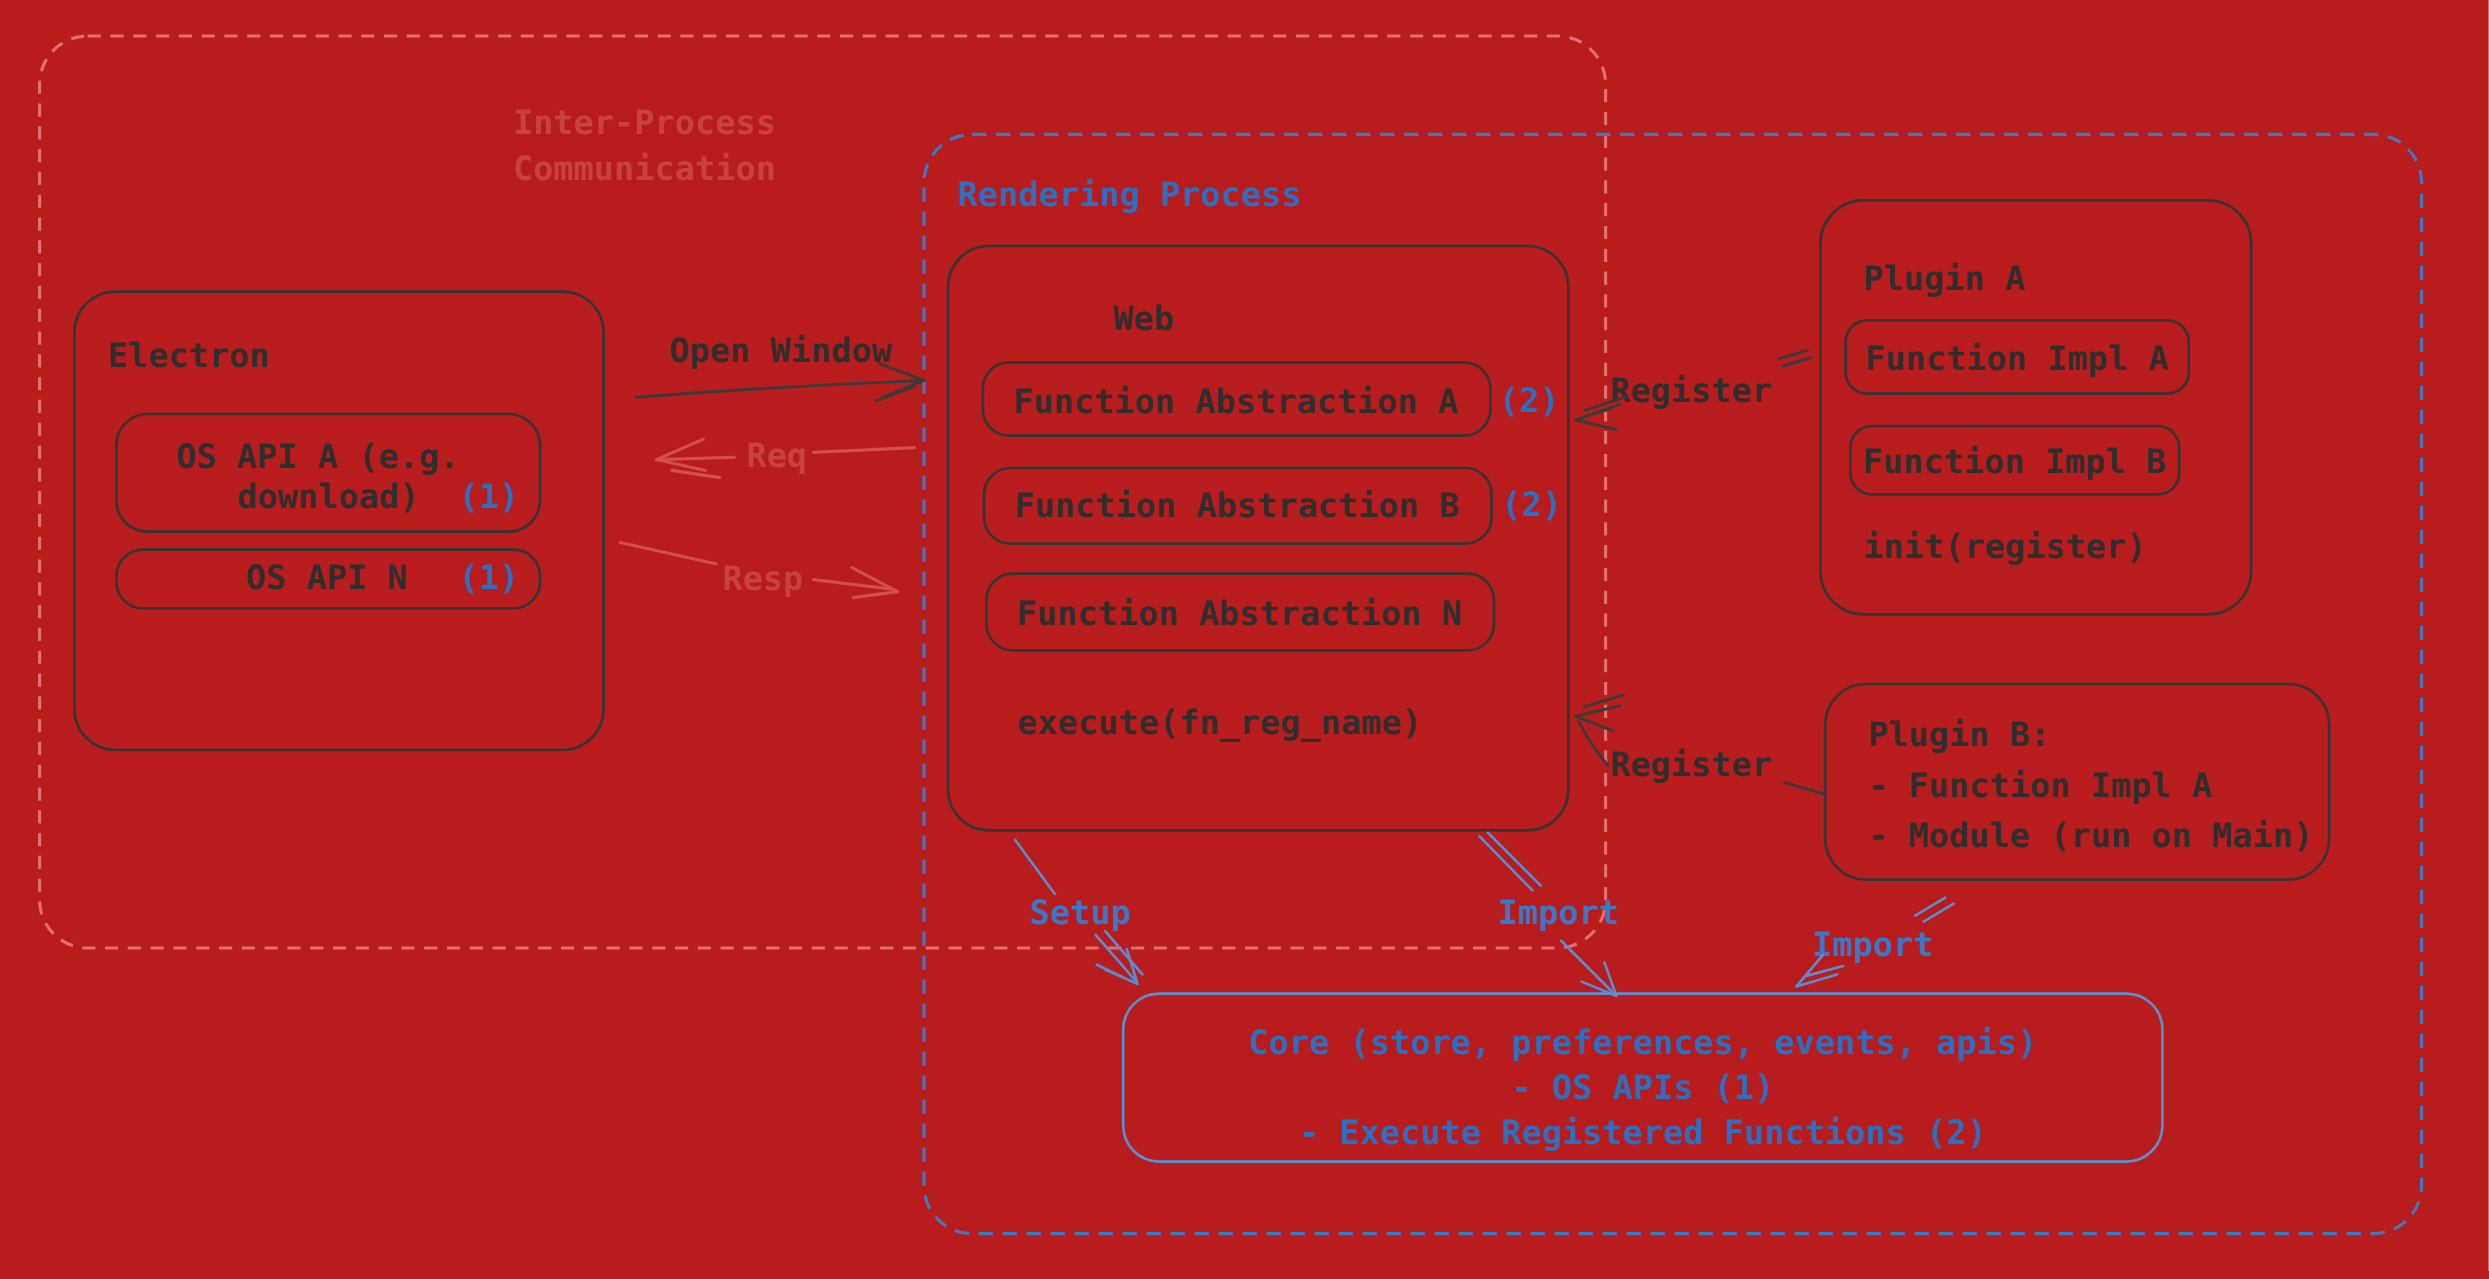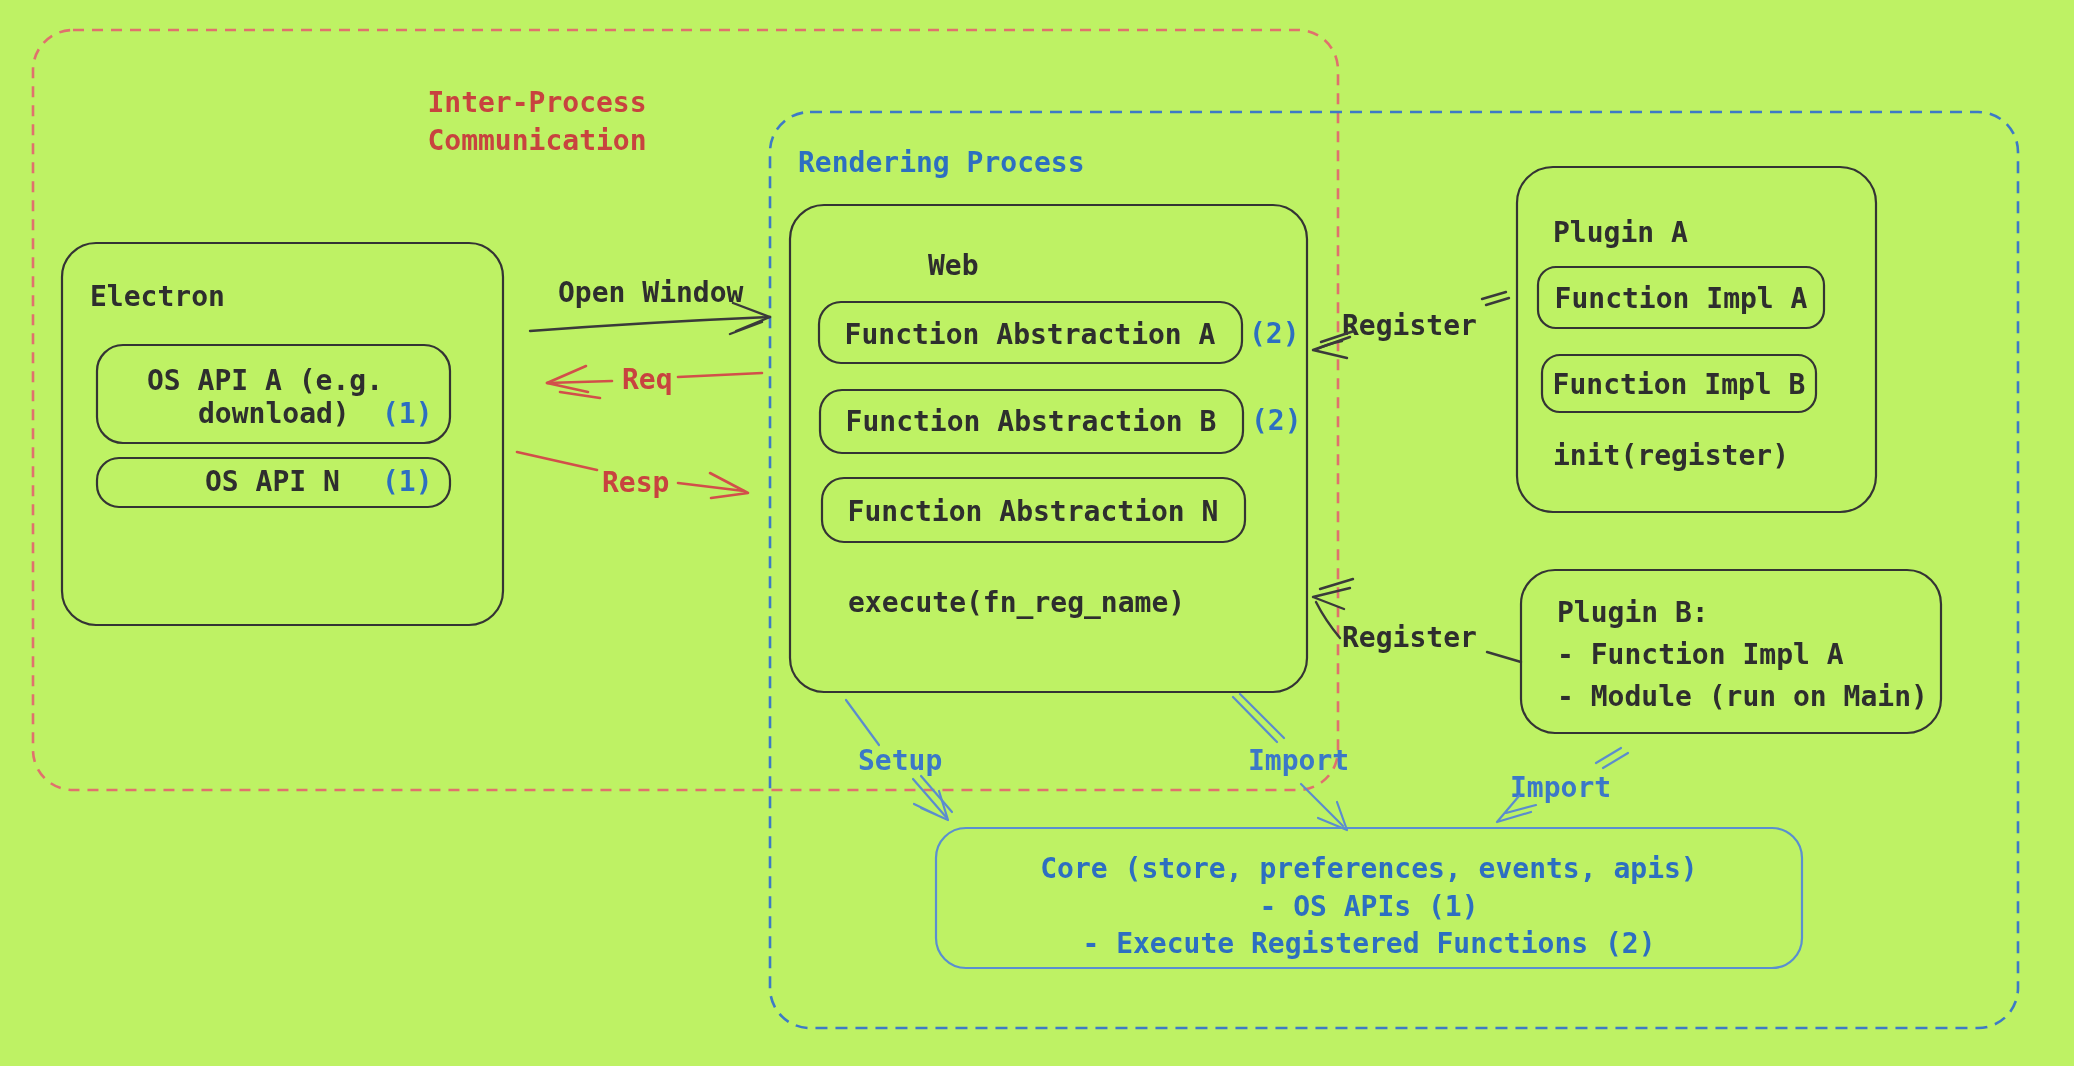--- a/index.html
+++ b/index.html
@@ -1,16 +1,16 @@
 <!DOCTYPE html>
 <html><head>
 <meta charset="utf-8">
 <style>
   html,body{margin:0;padding:0;background:#ffffff;}
-  #stage{position:relative;width:2074px;height:1066px;background:#bef264;overflow:hidden;}
+  #stage{position:relative;width:2074px;height:1066px;background:#b91c1c;overflow:hidden;}
   svg{position:absolute;left:0;top:0;}
   .t{font-family:"DejaVu Sans Mono","Liberation Mono",monospace;font-size:28px;font-weight:bold;}
   .ink{fill:#2e2e2e;}
   .red{fill:#c8433f;}
   .blue{fill:#2d6fc1;}
   .blueArrowTxt{fill:#3b78c8;}
   .box{fill:none;stroke:#343434;stroke-width:2.2;}
   .coreBox{fill:none;stroke:#5a8fd0;stroke-width:2.2;}
   .dashRed{fill:none;stroke:#e0716d;stroke-width:2.6;stroke-dasharray:11 8;}
   .dashBlue{fill:none;stroke:#3d7ac6;stroke-width:2.6;stroke-dasharray:12 8;}

